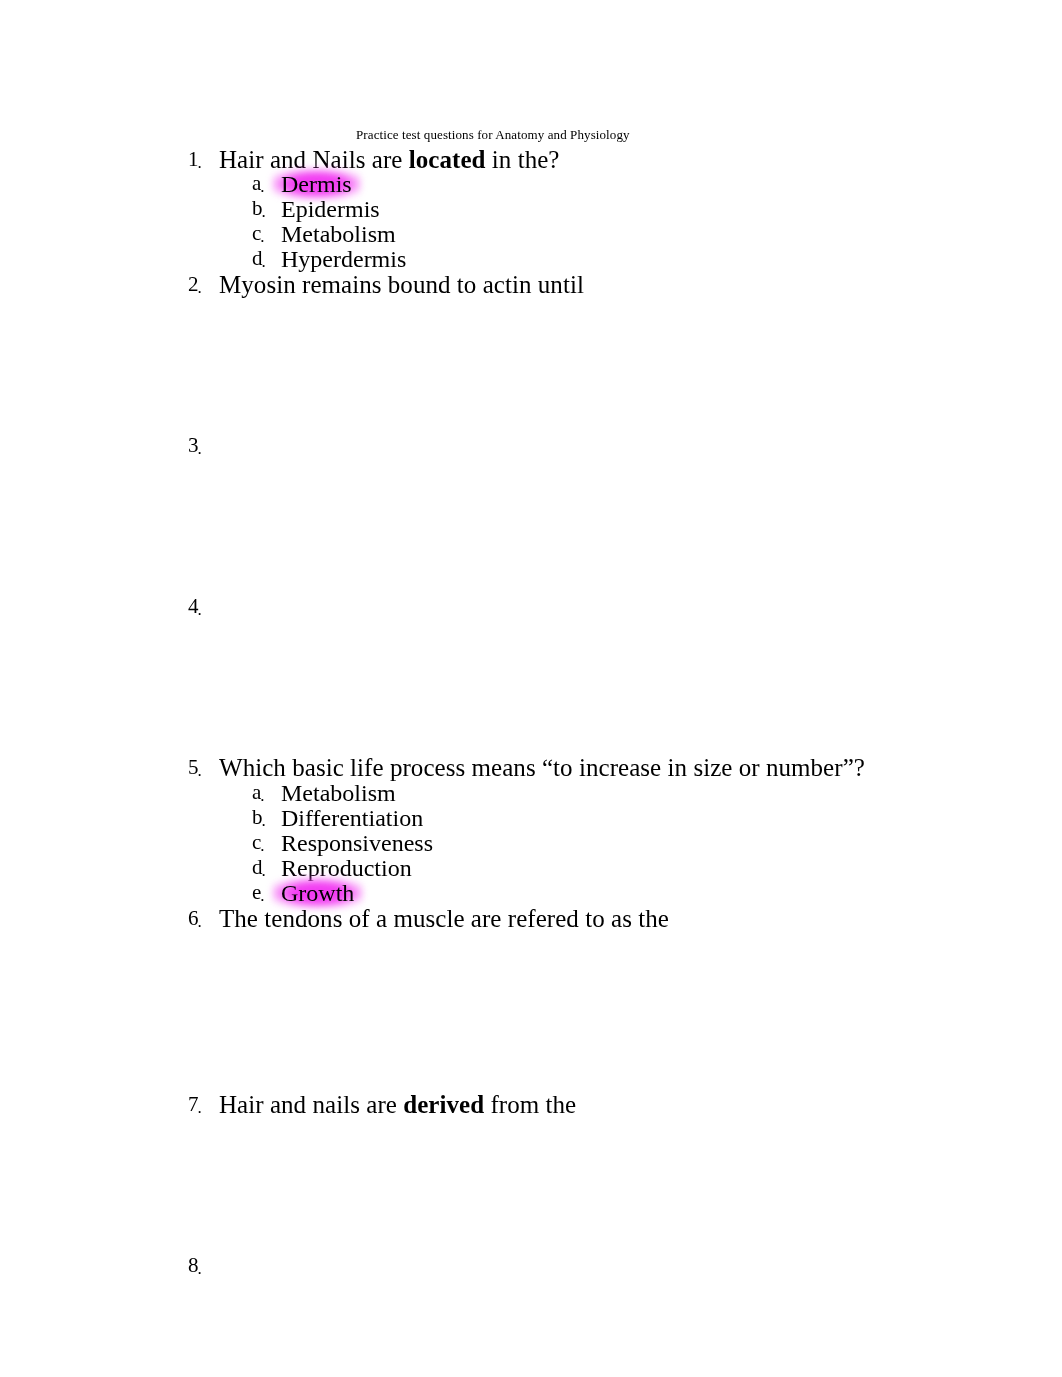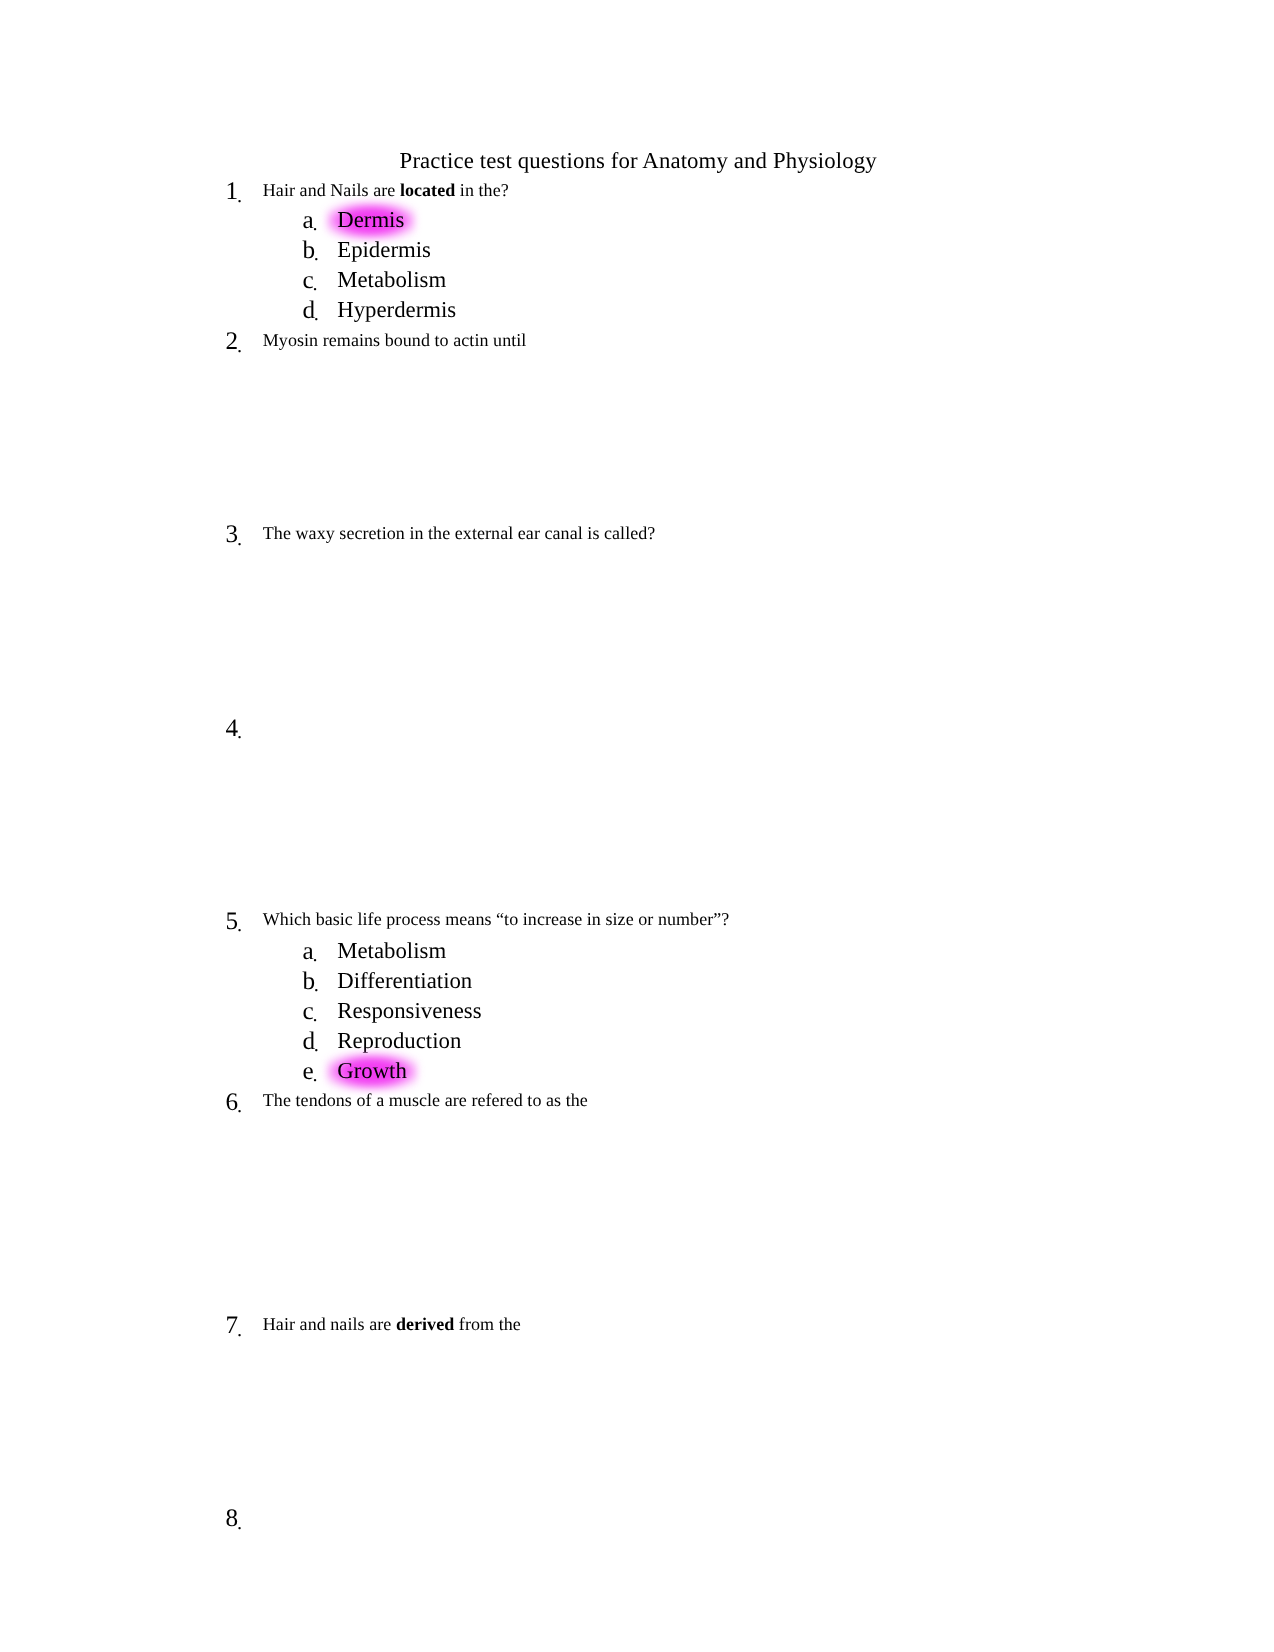--- a/index.html
+++ b/index.html
@@ -20,23 +20,23 @@
   .page {
     position: absolute;
     inset: 0;
     background: #ffffff;
     overflow: hidden;
   }
 
   
   .doc-title {
     position: absolute;
-    left: 333px;
+    left: 356px;
     top: 124px;
-    font-size: 19px;
+    font-size: 13px;
     line-height: 22px;
     white-space: nowrap;
     letter-spacing: 0.1px;
   }
 
   
   .q-list {
     position: absolute;
     left: 0;
     top: 0;
@@ -64,21 +64,21 @@
     font-size: 17px;
     position: relative;
     top: 2px;
     left: -1px;
   }
 
   .q-text {
     position: absolute;
     left: 219px;
     top: 1px;
-    font-size: 15px;
+    font-size: 25px;
     line-height: 25px;
     white-space: nowrap;
     letter-spacing: 0.05px;
   }
   .q-text b { font-weight: bold; }
 
   
   .opt-item {
     position: absolute;
     left: 0;
@@ -96,21 +96,21 @@
   .opt-marker .dot {
     font-size: 17px;
     position: relative;
     top: 2px;
     left: -1px;
   }
   .opt-text {
     position: absolute;
     left: 281px;
     top: 1px;
-    font-size: 19px;
+    font-size: 24px;
     line-height: 24px;
     white-space: nowrap;
   }
 
   
   .opt-text.hl {
     position: absolute;
   }
   .opt-text.hl .hl-glow {
     position: absolute;
@@ -163,21 +163,20 @@
       <div class="opt-item" style="top: 246px;">
         <div class="opt-marker"><span>d</span><span class="dot">.</span></div>
         <div class="opt-text"><span>Hyperdermis</span></div>
       </div>
       <div class="q-item" style="top: 271px;">
         <div class="q-marker"><span>2</span><span class="dot">.</span></div>
         <div class="q-text"><span>Myosin remains bound to actin until</span></div>
       </div>
       <div class="q-item" style="top: 432px;">
         <div class="q-marker"><span>3</span><span class="dot">.</span></div>
-        <div class="q-text"><span>The waxy secretion in the external ear canal is called?</span></div>
       </div>
       <div class="q-item" style="top: 593px;">
         <div class="q-marker"><span>4</span><span class="dot">.</span></div>
       </div>
       <div class="q-item" style="top: 754px;">
         <div class="q-marker"><span>5</span><span class="dot">.</span></div>
         <div class="q-text"><span>Which basic life process means “to increase in size or number”?</span></div>
       </div>
       <div class="opt-item" style="top: 780px;">
         <div class="opt-marker"><span>a</span><span class="dot">.</span></div>

